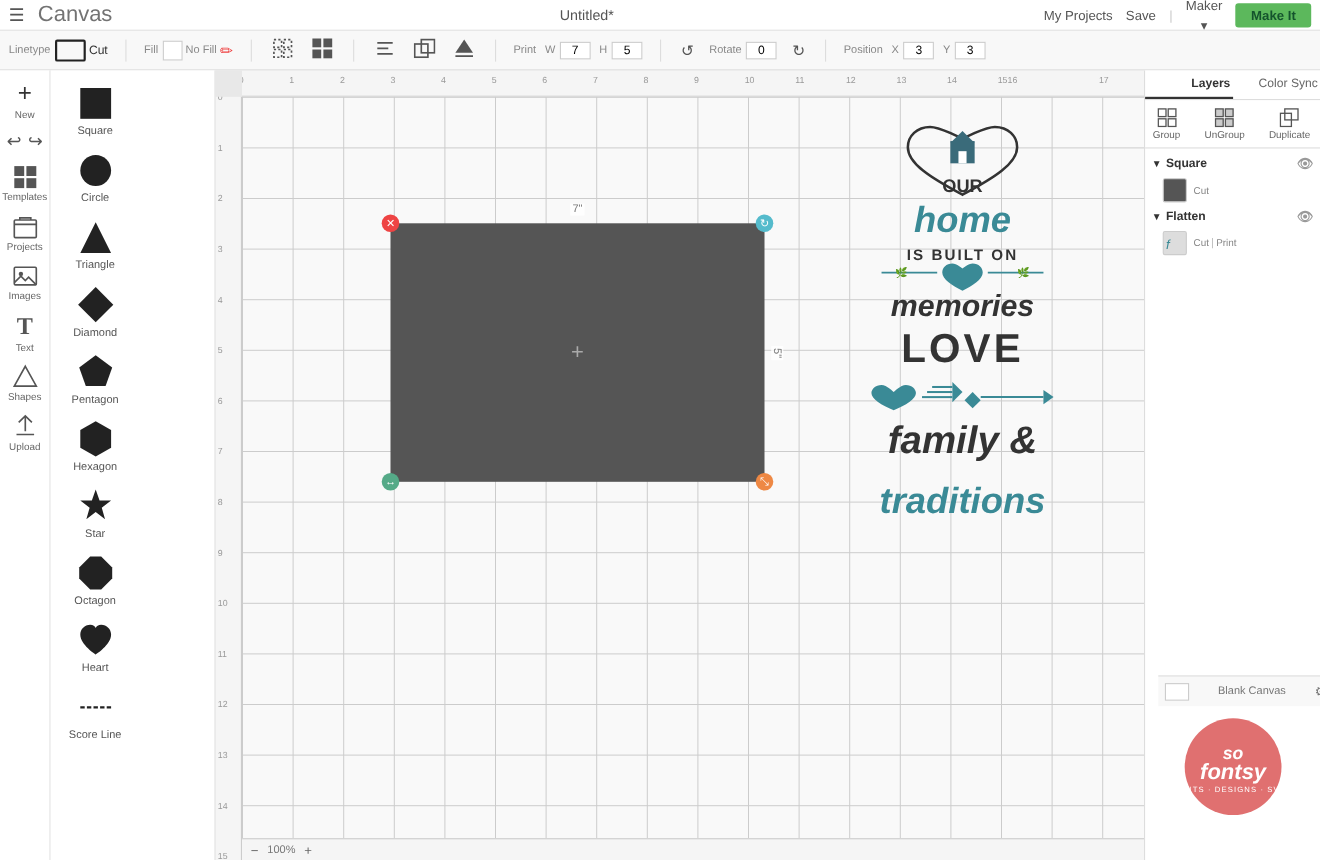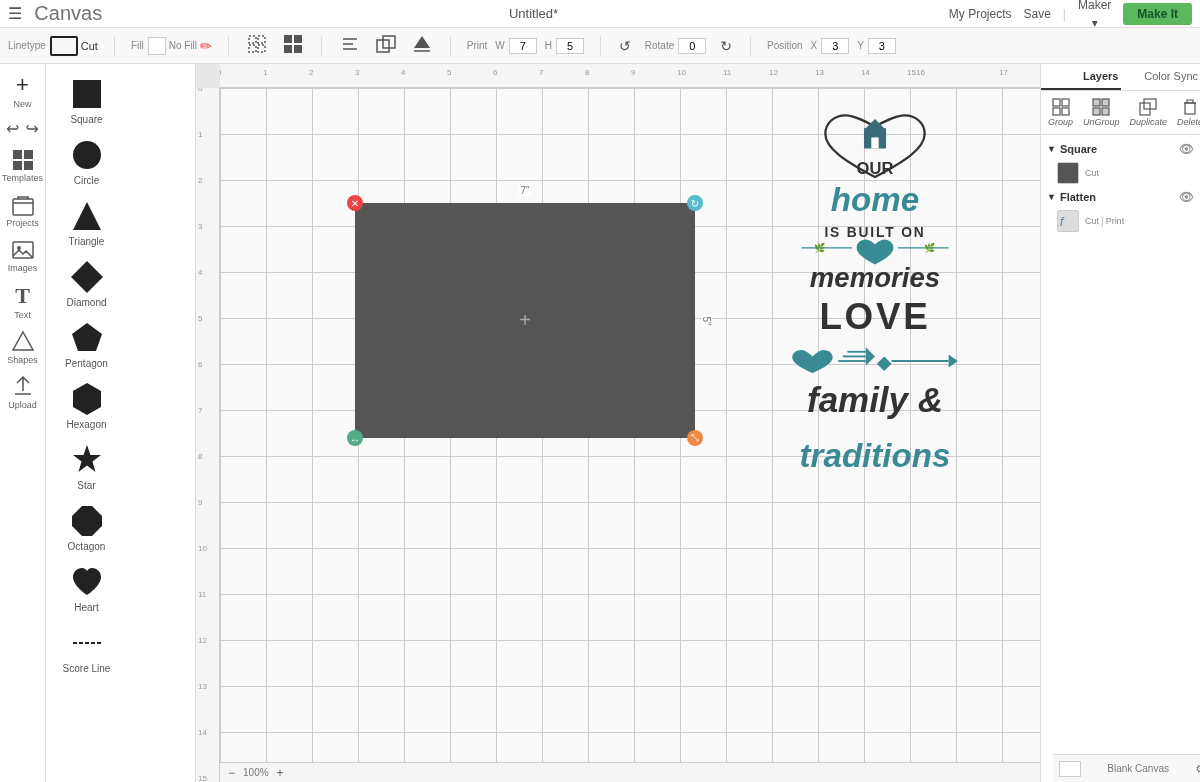--- a/index.html
+++ b/index.html
@@ -111,21 +111,21 @@
     .zoom-btn { background: none; border: none; cursor: pointer; color: #666; font-size: 12px; }
 
     
     #right-panel {
       width: 160px; background: #fff; border-left: 1px solid #ddd;
       display: flex; flex-direction: column;
     }
     #right-tabs { display: flex; border-bottom: 1px solid #ddd; }
     .right-tab { flex: 1; text-align: right; padding: 6px 2px; font-size: 11px; cursor: pointer; color: #666; }
     .right-tab.active { color: #333; border-bottom: 2px solid #333; font-weight: bold; }
-    #right-actions { display: flex; border-bottom: 1px solid #ddd; padding: 4px; gap: 4px; font-style: italic; }
+    #right-actions { display: flex; border-bottom: 1px solid #ddd; padding: 4px; gap: 16px; }
     .r-action { flex: 1; display: flex; flex-direction: column; align-items: center; cursor: pointer; padding: 3px; }
     .r-action-label { font-size: 9px; color: #666; margin-top: 1px; }
 
     
     #layers-content { flex: 1; overflow-y: auto; padding: 4px 0; }
     .layer-group-header {
       display: flex; align-items: center; padding: 3px 6px; cursor: pointer;
       font-size: 11px; font-weight: bold; color: #333;
     }
     .layer-group-header .arrow { margin-right: 4px; font-size: 9px; }
@@ -570,15 +570,23 @@
         <span class="layer-type-tag">Print</span>
       </div>
     </div>
 
     <div id="footer-bar" style="position:relative;bottom:0;width:100%;">
       <div class="footer-thumb"></div>
       <span class="footer-label">Blank Canvas</span>
       <span class="footer-icon">⚙</span>
     </div>
 
+    <div style="display:flex;justify-content:center;padding:10px 0 40px 0;">
+      <svg width="90" height="90" viewBox="0 0 90 90">
+        <circle cx="45" cy="45" r="44" fill="#e07070"></circle>
+        <text x="45" y="38" text-anchor="middle" font-size="16" fill="#fff" font-family="Georgia, serif" font-style="italic" font-weight="bold">so</text>
+        <text x="45" y="56" text-anchor="middle" font-size="20" fill="#fff" font-family="Georgia, serif" font-style="italic" font-weight="bold">fontsy</text>
+        <text x="45" y="68" text-anchor="middle" font-size="7" fill="#fff" font-family="Arial, sans-serif" letter-spacing="1">FONTS · DESIGNS · SVGS</text>
+      </svg>
+    </div>
   </div>
 
 </div>
 
 </body></html>

